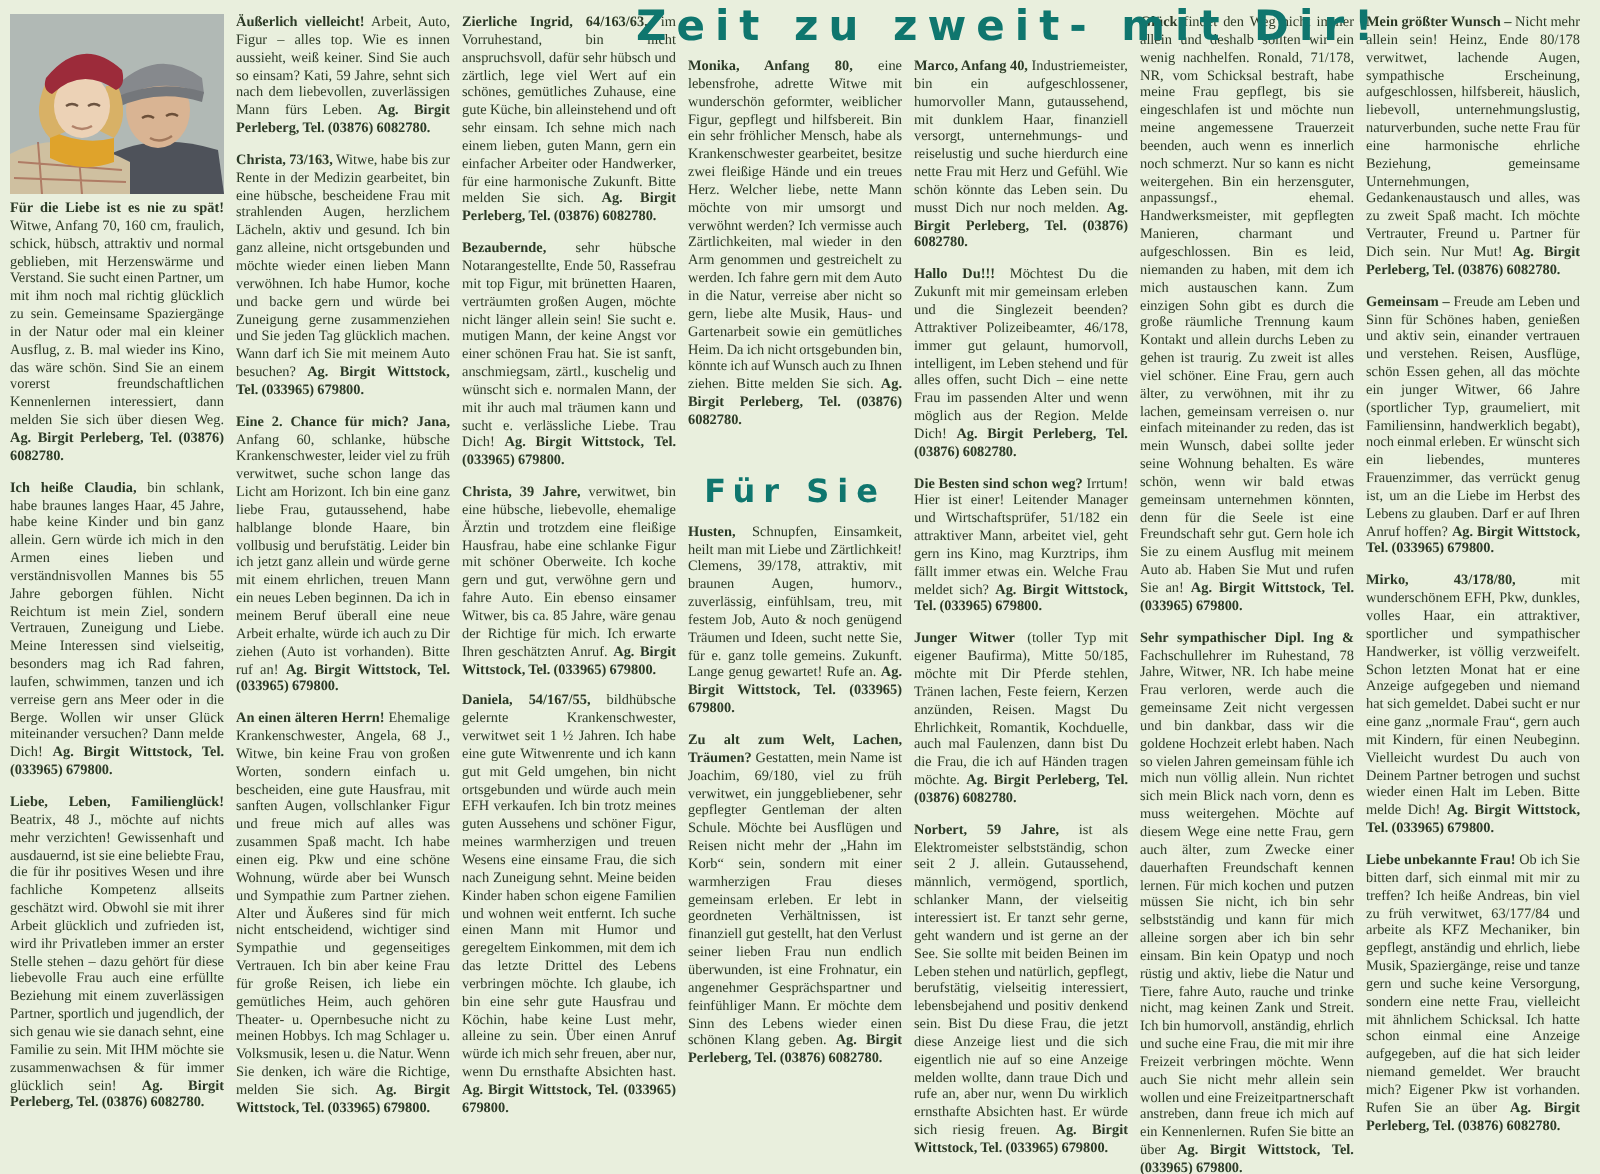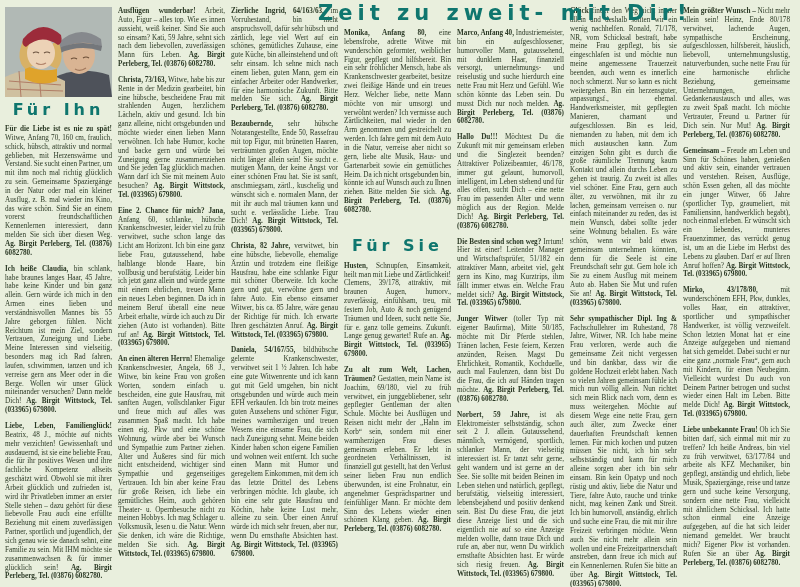--- a/index.html
+++ b/index.html
@@ -52,41 +52,40 @@
           <path d="M20 58 Q36 66 52 62 L52 74 Q36 80 20 72 Z" fill="#dfa32b"></path>
           <path d="M18 34 Q10 52 20 62 L30 58 L26 36 Z" fill="#d8b166"></path>
           <path d="M54 36 Q60 52 52 62 L44 58 L48 36 Z" fill="#d8b166"></path>
           <ellipse cx="36" cy="46" rx="14" ry="16" fill="#ecd2b6"></ellipse>
           <path d="M18 32 Q36 10 56 28 Q58 36 53 38 Q36 26 21 40 Q16 38 18 32 Z" fill="#9c2b3a"></path>
           <path d="M28 46 Q31 44 34 46" stroke="#6b5340" stroke-width="1.2" fill="none"></path>
           <path d="M39 46 Q42 44 45 46" stroke="#6b5340" stroke-width="1.2" fill="none"></path>
           <path d="M31 56 Q36 59 41 56" stroke="#b1836a" stroke-width="1.2" fill="none"></path>
         </svg>
       </div>
-      <div class="section-head script">Für Ihn</div>
       <p class="ad">
         <b>Für die Liebe ist es nie zu spät!</b>
         <span>Witwe, Anfang 70, 160 cm, fraulich, schick, hübsch, attraktiv und normal geblieben, mit Herzenswärme und Verstand. Sie sucht einen Partner, um mit ihm noch mal richtig glücklich zu sein. Gemeinsame Spaziergänge in der Natur oder mal ein kleiner Ausflug, z. B. mal wieder ins Kino, das wäre schön. Sind Sie an einem vorerst freundschaftlichen Kennenlernen interessiert, dann melden Sie sich über diesen Weg.</span>
         <b>Ag. Birgit Perleberg, Tel. (03876) 6082780.</b>
       </p>
       <p class="ad">
         <b>Ich heiße Claudia,</b>
         <span>bin schlank, habe braunes langes Haar, 45 Jahre, habe keine Kinder und bin ganz allein. Gern würde ich mich in den Armen eines lieben und verständnisvollen Mannes bis 55 Jahre geborgen fühlen. Nicht Reichtum ist mein Ziel, sondern Vertrauen, Zuneigung und Liebe. Meine Interessen sind vielseitig, besonders mag ich Rad fahren, laufen, schwimmen, tanzen und ich verreise gern ans Meer oder in die Berge. Wollen wir unser Glück miteinander versuchen? Dann melde Dich!</span>
         <b>Ag. Birgit Wittstock, Tel. (033965) 679800.</b>
       </p>
       <p class="ad">
         <b>Liebe, Leben, Familienglück!</b>
         <span>Beatrix, 48 J., möchte auf nichts mehr verzichten! Gewissenhaft und ausdauernd, ist sie eine beliebte Frau, die für ihr positives Wesen und ihre fachliche Kompetenz allseits geschätzt wird. Obwohl sie mit ihrer Arbeit glücklich und zufrieden ist, wird ihr Privatleben immer an erster Stelle stehen – dazu gehört für diese liebevolle Frau auch eine erfüllte Beziehung mit einem zuverlässigen Partner, sportlich und jugendlich, der sich genau wie sie danach sehnt, eine Familie zu sein. Mit IHM möchte sie zusammenwachsen &amp; für immer glücklich sein!</span>
         <b>Ag. Birgit Perleberg, Tel. (03876) 6082780.</b>
       </p>
     </div>
 
     <div class="col">
       <p class="ad">
-        <b>Ausflügen wunderbar!</b>
+        <b>Äußerlich vielleicht!</b>
         <span>Arbeit, Auto, Figur – alles top. Wie es innen aussieht, weiß keiner. Sind Sie auch so einsam? Kati, 59 Jahre, sehnt sich nach dem liebevollen, zuverlässigen Mann fürs Leben.</span>
         <b>Ag. Birgit Perleberg, Tel. (03876) 6082780.</b>
       </p>
       <p class="ad">
         <b>Christa, 73/163,</b>
         <span>Witwe, habe bis zur Rente in der Medizin gearbeitet, bin eine hübsche, bescheidene Frau mit strahlenden Augen, herzlichem Lächeln, aktiv und gesund. Ich bin ganz alleine, nicht ortsgebunden und möchte wieder einen lieben Mann verwöhnen. Ich habe Humor, koche und backe gern und würde bei Zuneigung gerne zusammenziehen und Sie jeden Tag glücklich machen. Wann darf ich Sie mit meinem Auto besuchen?</span>
         <b>Ag. Birgit Wittstock, Tel. (033965) 679800.</b>
       </p>
       <p class="ad">
         <b>Eine 2. Chance für mich? Jana,</b>
@@ -105,21 +104,21 @@
         <b>Zierliche Ingrid, 64/163/63,</b>
         <span>im Vorruhestand, bin nicht anspruchsvoll, dafür sehr hübsch und zärtlich, lege viel Wert auf ein schönes, gemütliches Zuhause, eine gute Küche, bin alleinstehend und oft sehr einsam. Ich sehne mich nach einem lieben, guten Mann, gern ein einfacher Arbeiter oder Handwerker, für eine harmonische Zukunft. Bitte melden Sie sich.</span>
         <b>Ag. Birgit Perleberg, Tel. (03876) 6082780.</b>
       </p>
       <p class="ad">
         <b>Bezaubernde,</b>
         <span>sehr hübsche Notarangestellte, Ende 50, Rassefrau mit top Figur, mit brünetten Haaren, verträumten großen Augen, möchte nicht länger allein sein! Sie sucht e. mutigen Mann, der keine Angst vor einer schönen Frau hat. Sie ist sanft, anschmiegsam, zärtl., kuschelig und wünscht sich e. normalen Mann, der mit ihr auch mal träumen kann und sucht e. verlässliche Liebe. Trau Dich!</span>
         <b>Ag. Birgit Wittstock, Tel. (033965) 679800.</b>
       </p>
       <p class="ad">
-        <b>Christa, 82 Jahre,</b>
+        <b>Christa, 39 Jahre,</b>
         <span>verwitwet, bin eine hübsche, liebevolle, ehemalige Ärztin und trotzdem eine fleißige Hausfrau, habe eine schlanke Figur mit schöner Oberweite. Ich koche gern und gut, verwöhne gern und fahre Auto. Ein ebenso einsamer Witwer, bis ca. 85 Jahre, wäre genau der Richtige für mich. Ich erwarte Ihren geschätzten Anruf.</span>
         <b>Ag. Birgit Wittstock, Tel. (033965) 679800.</b>
       </p>
       <p class="ad">
         <b>Daniela, 54/167/55,</b>
         <span>bildhübsche gelernte Krankenschwester, verwitwet seit 1 ½ Jahren. Ich habe eine gute Witwenrente und ich kann gut mit Geld umgehen, bin nicht ortsgebunden und würde auch mein EFH verkaufen. Ich bin trotz meines guten Aussehens und schöner Figur, meines warmherzigen und treuen Wesens eine einsame Frau, die sich nach Zuneigung sehnt. Meine beiden Kinder haben schon eigene Familien und wohnen weit entfernt. Ich suche einen Mann mit Humor und geregeltem Einkommen, mit dem ich das letzte Drittel des Lebens verbringen möchte. Ich glaube, ich bin eine sehr gute Hausfrau und Köchin, habe keine Lust mehr, alleine zu sein. Über einen Anruf würde ich mich sehr freuen, aber nur, wenn Du ernsthafte Absichten hast.</span>
         <b>Ag. Birgit Wittstock, Tel. (033965) 679800.</b>
       </p>
     </div>
 

